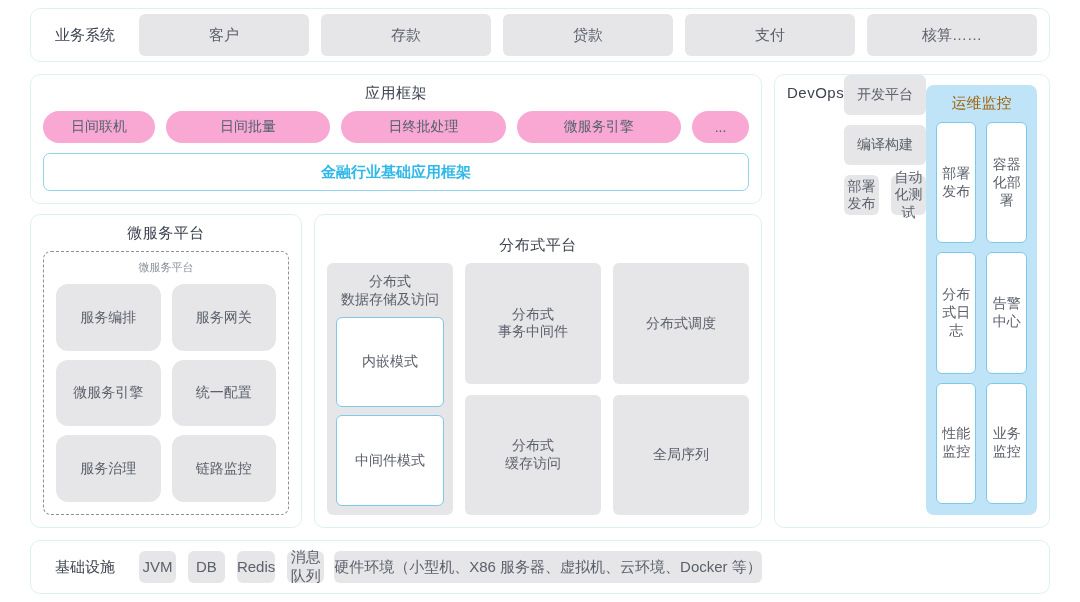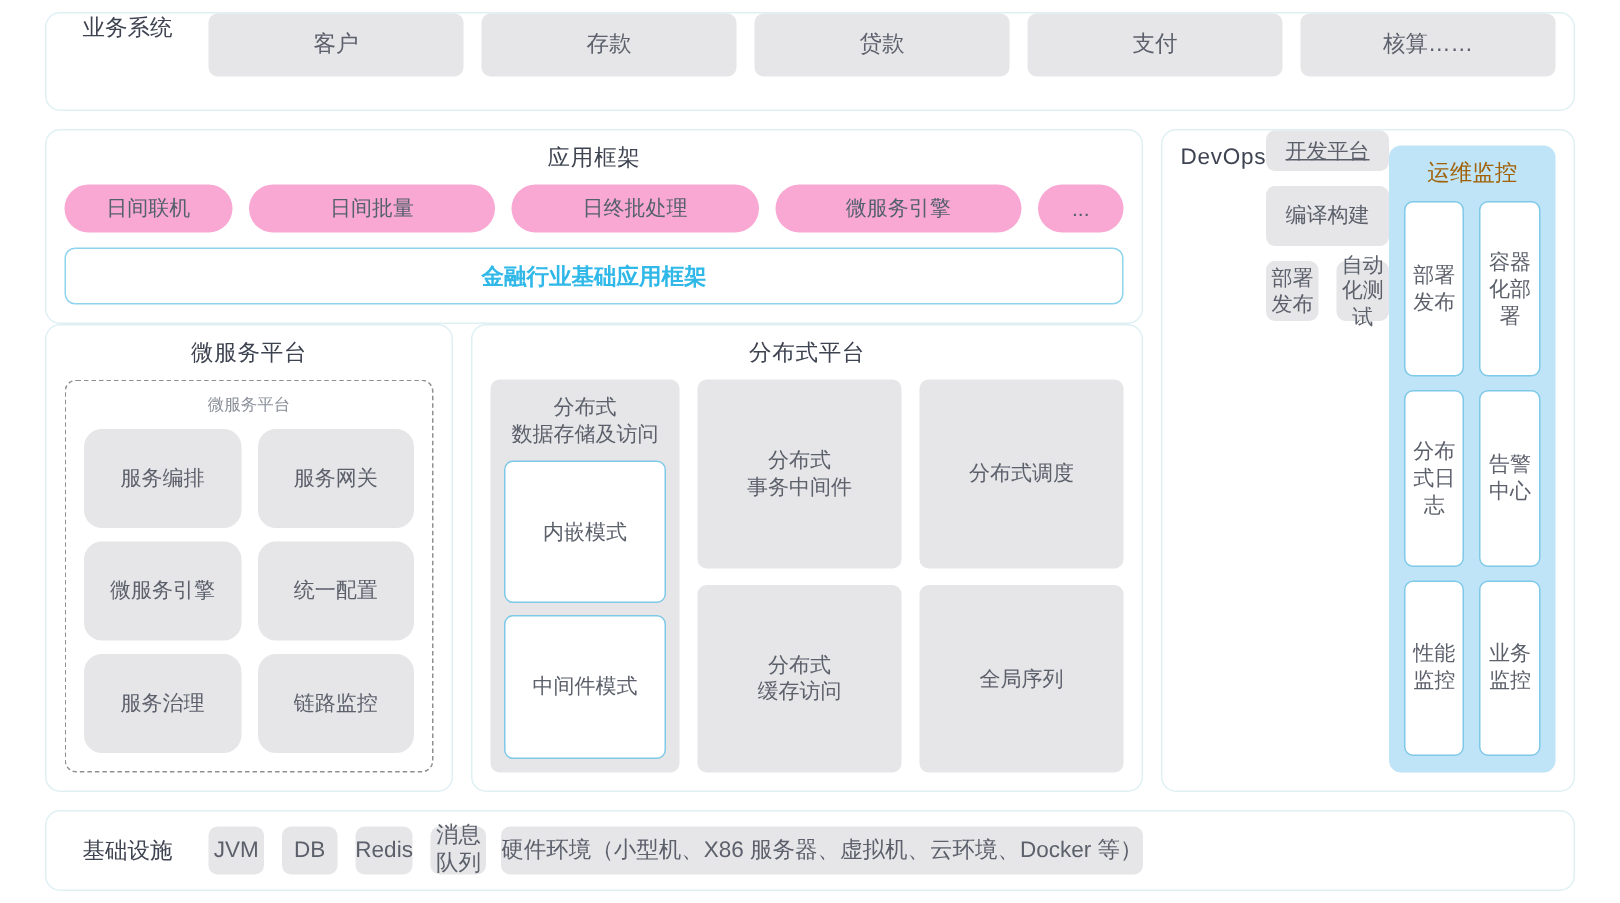--- a/index.html
+++ b/index.html
@@ -64,23 +64,23 @@
     color: #5b606b;
     font-size: 14px;
     display: flex;
     align-items: center;
     justify-content: center;
     text-align: center;
   }
 
   
   .biz-row {
-    height: 66px;
-    display: flex;
-    align-items: flex-start;
+    height: 54px;
+    display: flex;
+    align-items: center;
     padding: 0 12px 0 0;
     flex: 0 0 auto;
   }
   .biz-label {
     width: 108px;
     flex: 0 0 108px;
     text-align: center;
     font-size: 15px;
     color: #3d4350;
   }
@@ -99,20 +99,21 @@
   .mid {
     flex: 1 1 auto;
     display: flex;
     gap: 12px;
     min-height: 0;
   }
   .mid-left {
     flex: 1 1 auto;
     display: flex;
     flex-direction: column;
+    gap: 10px;
     min-width: 0;
   }
   .mid-right {
     flex: 0 0 276px;
     display: flex;
     flex-direction: column;
   }
 
   
   .appfw { flex: 0 0 auto; padding: 0 12px 12px 12px; }
@@ -158,21 +159,21 @@
   }
   .msp-grid {
     flex: 1;
     display: grid;
     grid-template-columns: 1fr 1fr;
     grid-auto-rows: 1fr;
     gap: 9px 11px;
   }
   .msp-grid .tile { font-size: 14px; border-radius: 12px; }
 
-  .dist { flex: 1 1 auto; padding: 0 12px 12px 12px; display: flex; flex-direction: column; min-width: 0; }
+  .dist { flex: 1 1 auto; padding: 12px 12px 12px 12px; display: flex; flex-direction: column; min-width: 0; }
   .dist-grid {
     flex: 1;
     display: grid;
     grid-template-columns: 1.02fr 1.1fr 1.1fr;
     grid-template-rows: 1fr 1fr;
     gap: 11px 12px;
   }
   .dist-store {
     grid-row: 1 / span 2;
     background: #e6e6e8;
@@ -189,21 +190,21 @@
     line-height: 1.28;
     white-space: pre-line;
     padding: 3px 0 8px 0;
   }
   .dist-store .tile-white { flex: 1; margin-bottom: 8px; }
   .dist-store .tile-white:last-child { margin-bottom: 0; }
 
   
   .devops { flex: 0 0 auto; padding: 0 12px 12px 12px; }
   .devops-top { display: flex; flex-direction: column; gap: 10px; }
-  .devops-wide { height: 27px; text-decoration: underline; }
+  .devops-wide { height: 40px; }
   .devops-pair { display: flex; gap: 12px; }
   .devops-pair .tile { flex: 1; height: 40px; }
 
   .ops {
     flex: 1 1 auto;
     margin-top: 10px;
     background: #bfe3f7;
     border-radius: 8px;
     padding: 0 10px 11px 10px;
     display: flex;

